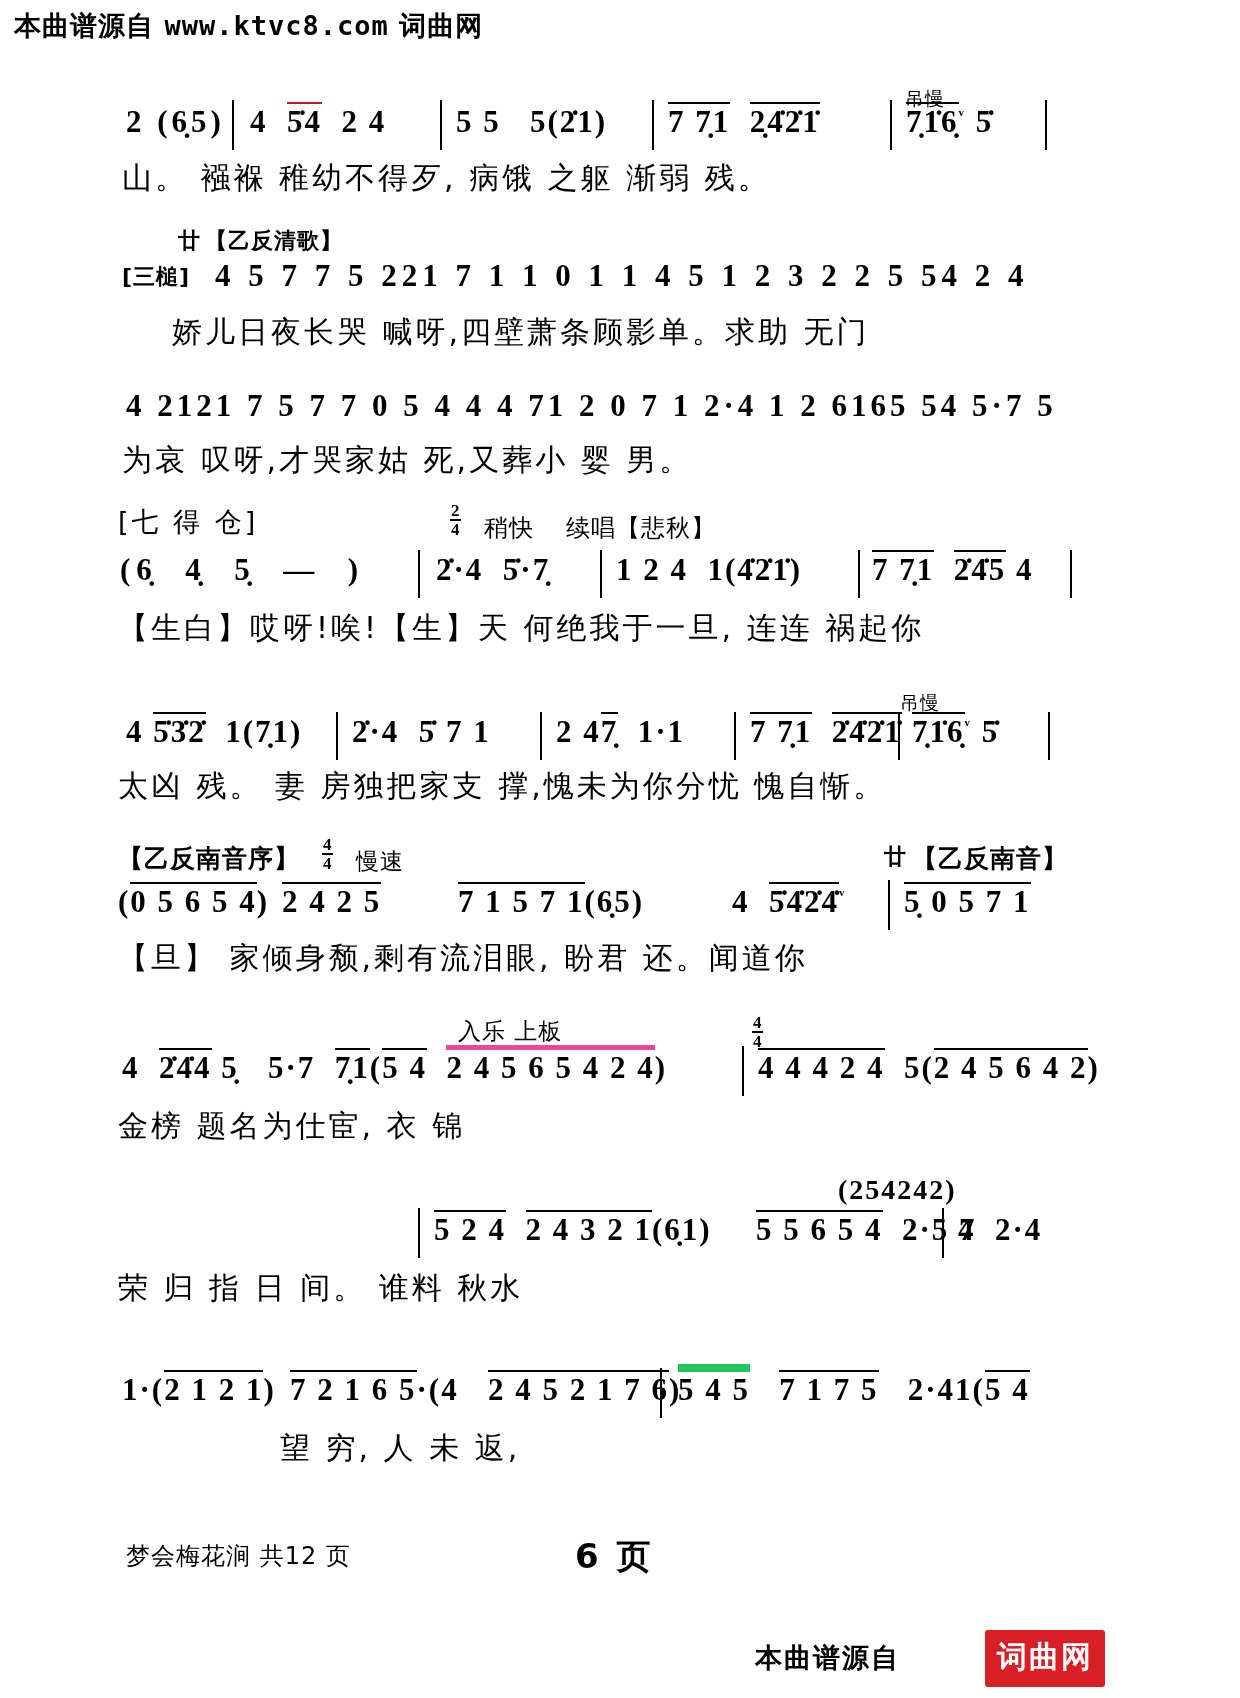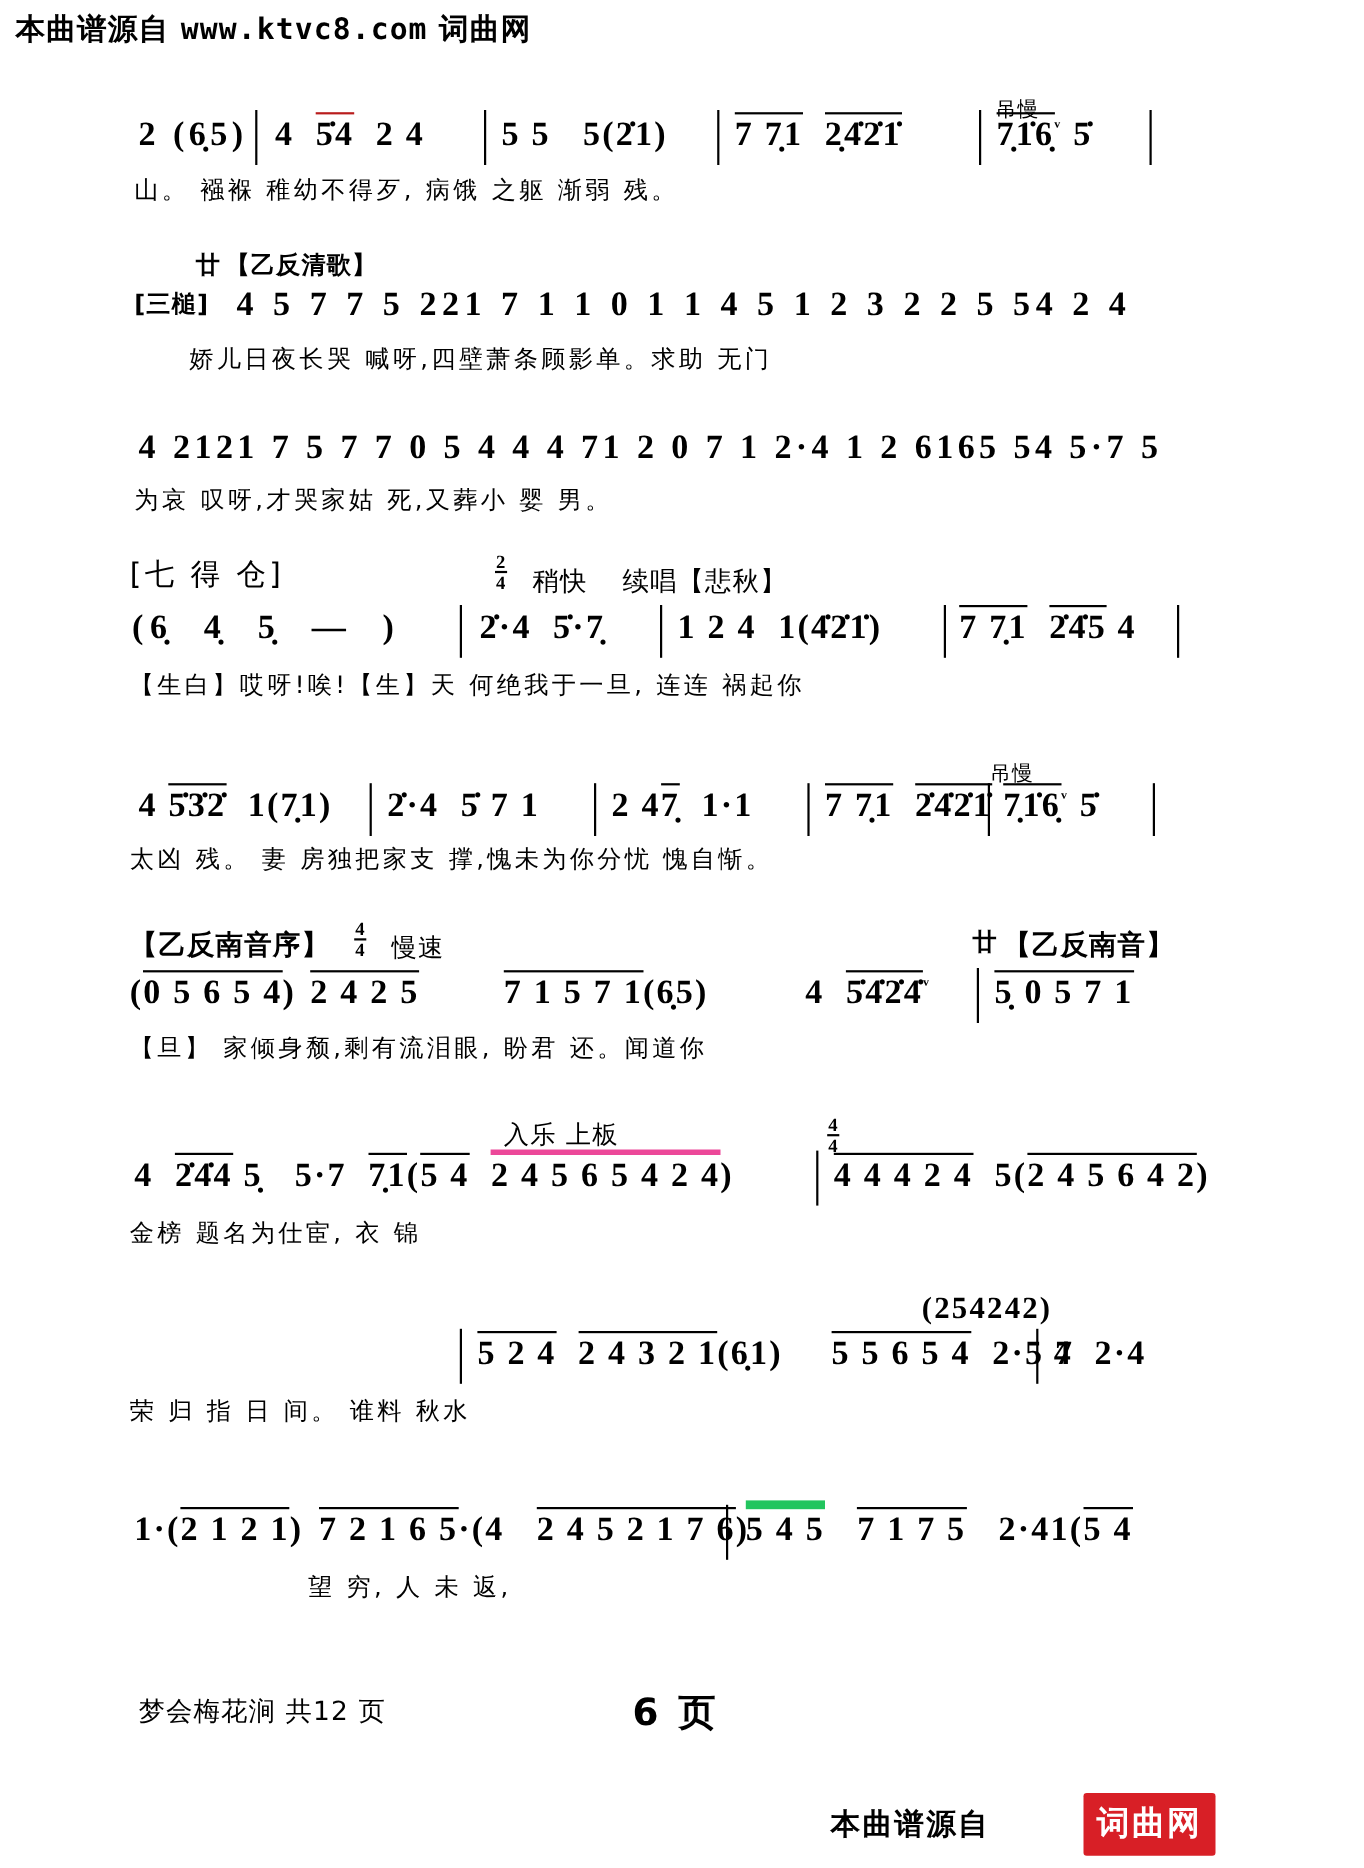--- a/index.html
+++ b/index.html
@@ -22,21 +22,21 @@
   .top-src .mono{font-family:"DejaVu Sans Mono","Liberation Mono",monospace;font-weight:bold;}
 
   
   .t{position:absolute;white-space:nowrap;}
   .num{
     font-family:"Liberation Serif","DejaVu Serif",serif;
     font-size:31px;font-weight:bold;letter-spacing:2px;
   }
   .lyr{
     font-family:"DejaVu Sans","Liberation Sans",sans-serif;
-    font-size:22px;letter-spacing:3px;font-weight:500;
+    font-size:30px;letter-spacing:3px;font-weight:500;
   }
   .tag{
     font-family:"DejaVu Sans","Liberation Sans",sans-serif;
     font-size:22px;font-weight:bold;letter-spacing:1px;
   }
   .small{
     font-family:"DejaVu Sans","Liberation Sans",sans-serif;
     font-size:19px;letter-spacing:1px;
   }
   .meter{

